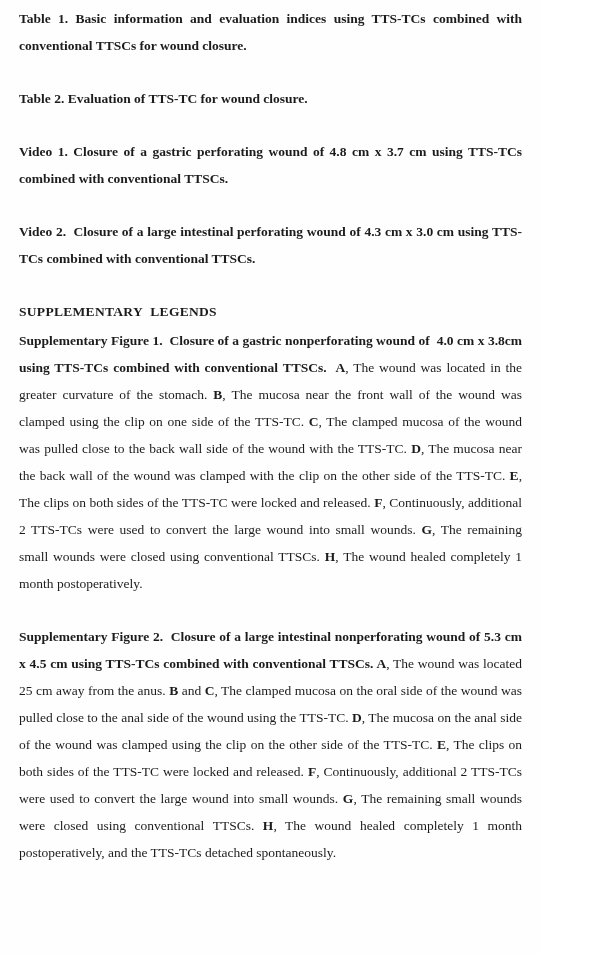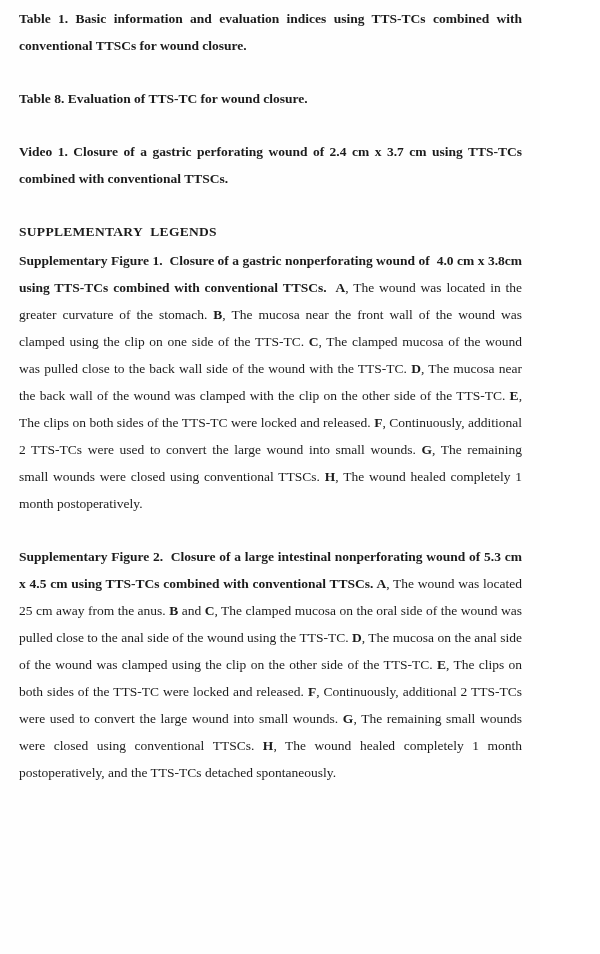--- a/index.html
+++ b/index.html
@@ -35,19 +35,20 @@
   .run.bold {
     font-weight: bold;
   }
 </style>
 </head>
 <body>
 
 <div class="page">
   <div>
       <p class="para"><span class="run bold">Table 1. Basic information and evaluation indices using TTS-TCs combined with conventional TTSCs for wound closure.</span></p>
-      <p class="para"><span class="run bold">Table 8. Evaluation of TTS-TC for wound closure.</span></p>
-      <p class="para"><span class="run bold">Video 1. Closure of a gastric perforating wound of 2.4 cm x 3.7 cm using TTS-TCs combined with conventional TTSCs.</span></p>
+      <p class="para"><span class="run bold">Table 2. Evaluation of TTS-TC for wound closure.</span></p>
+      <p class="para"><span class="run bold">Video 1. Closure of a gastric perforating wound of 4.8 cm x 3.7 cm using TTS-TCs combined with conventional TTSCs.</span></p>
+      <p class="para"><span class="run bold">Video 2.&nbsp; Closure of a large intestinal perforating wound of 4.3 cm x 3.0 cm using TTS-TCs combined with conventional TTSCs.</span></p>
       <p class="para legends-heading"><span class="run bold">SUPPLEMENTARY&nbsp; LEGENDS</span></p>
       <p class="para"><span class="run bold">Supplementary Figure 1.&nbsp; Closure of a gastric nonperforating wound of &nbsp;4.0 cm x 3.8cm using TTS-TCs combined with conventional TTSCs.&nbsp; </span><span class="run bold">A</span><span class="run">, The wound was located in the greater curvature of the stomach. </span><span class="run bold">B</span><span class="run">, The mucosa near the front wall of the wound was clamped using the clip on one side of the TTS-TC. </span><span class="run bold">C</span><span class="run">, The clamped mucosa of the wound was pulled close to the back wall side of the wound with the TTS-TC. </span><span class="run bold">D</span><span class="run">, The mucosa near the back wall of the wound was clamped with the clip on the other side of the TTS-TC. </span><span class="run bold">E</span><span class="run">, The clips on both sides of the TTS-TC were locked and released. </span><span class="run bold">F</span><span class="run">, Continuously, additional 2 TTS-TCs were used to convert the large wound into small wounds. </span><span class="run bold">G</span><span class="run">, The remaining small wounds were closed using conventional TTSCs. </span><span class="run bold">H</span><span class="run">, The wound healed completely 1 month postoperatively.</span></p>
       <p class="para"><span class="run bold">Supplementary Figure 2.&nbsp; Closure of a large intestinal nonperforating wound of 5.3 cm x 4.5 cm using TTS-TCs combined with conventional TTSCs. </span><span class="run bold">A</span><span class="run">, The wound was located 25 cm away from the anus. </span><span class="run bold">B</span><span class="run"> and </span><span class="run bold">C</span><span class="run">, The clamped mucosa on the oral side of the wound was pulled close to the anal side of the wound using the TTS-TC. </span><span class="run bold">D</span><span class="run">, The mucosa on the anal side of the wound was clamped using the clip on the other side of the TTS-TC. </span><span class="run bold">E</span><span class="run">, The clips on both sides of the TTS-TC were locked and released. </span><span class="run bold">F</span><span class="run">, Continuously, additional 2 TTS-TCs were used to convert the large wound into small wounds. </span><span class="run bold">G</span><span class="run">, The remaining small wounds were closed using conventional TTSCs. </span><span class="run bold">H</span><span class="run">, The wound healed completely 1&nbsp;month postoperatively, and the TTS-TCs detached spontaneously.</span></p>
     </div>
 </div>
 
 </body></html>

